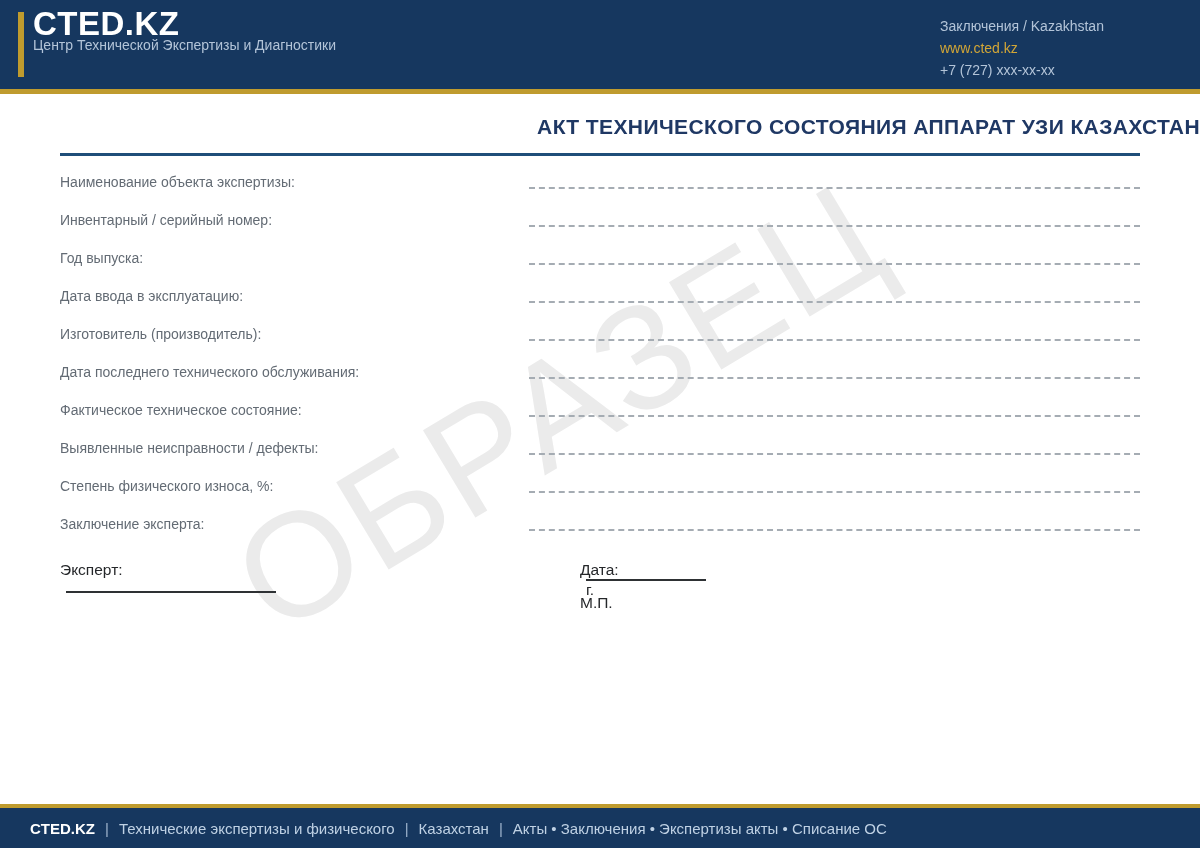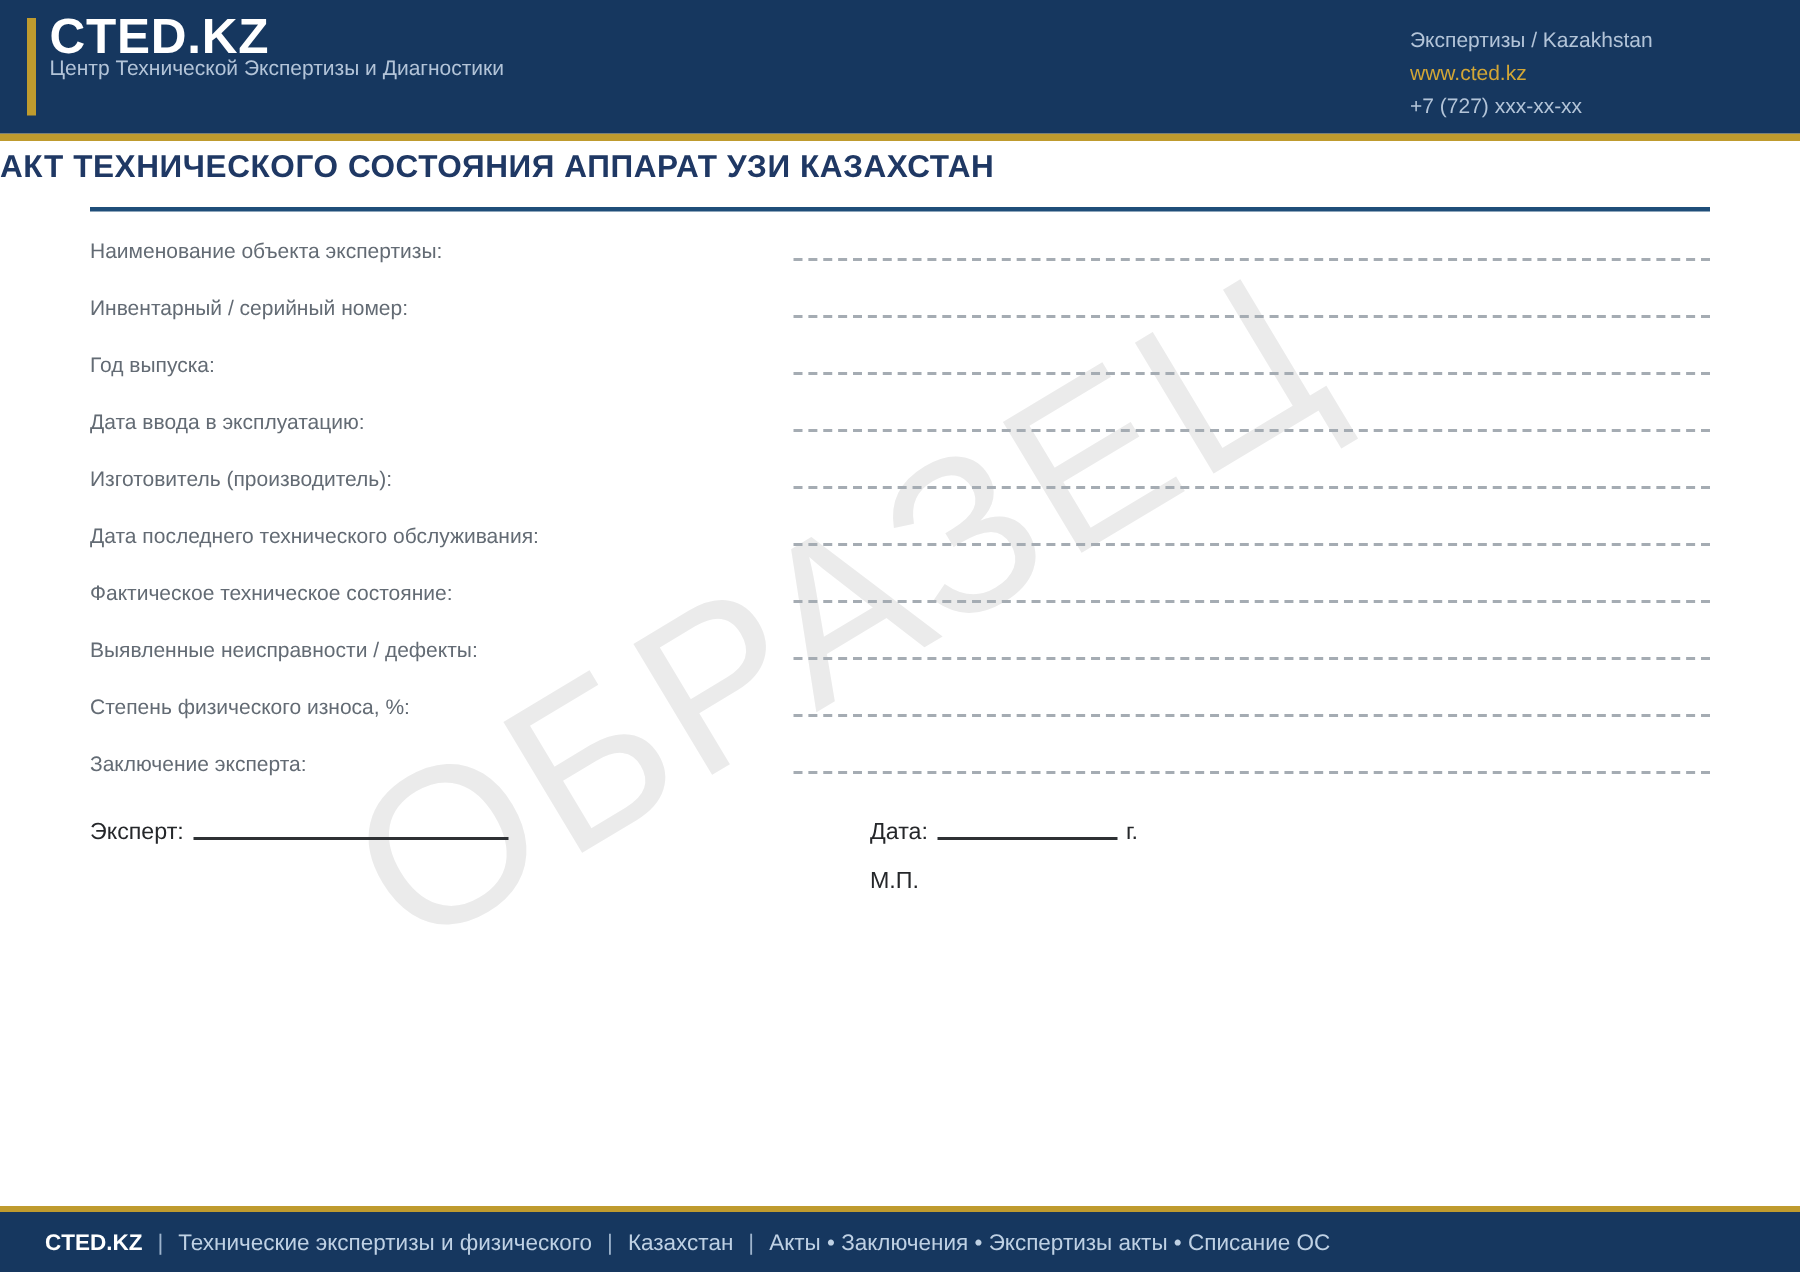--- a/index.html
+++ b/index.html
@@ -18,54 +18,54 @@
   .contact { position:absolute; left:940px; top:15px; font-size:14px; line-height:22px; color:#b3c4d8; }
   .contact .website { color:#d2a636; cursor:pointer; }
   .gold-divider { height:5px; background:#bf9b2e; }
   
   .main { position:relative; height:710px; background:#ffffff; }
   .watermark {
     position:absolute; z-index:0; left:160px; top:228px; width:800px;
     text-align:center; font-size:148px; color:#ebebeb; letter-spacing:4px;
     transform:rotate(-31deg); white-space:nowrap; user-select:none; pointer-events:none;
   }
-  .doc-title { position:relative; z-index:1; padding-top:6px; text-align:left;
+  .doc-title { position:relative; z-index:1; padding-top:21px; text-align:right;
     font-size:21px; font-weight:bold; color:#1f3864; letter-spacing:0.4px; }
   .title-rule { position:relative; z-index:1; margin:14px 60px 0; height:3px; background:#1f4e79; }
   .form { position:relative; z-index:1; margin:17px 60px 0; }
   .form-row { display:flex; align-items:flex-start; height:38px;gap:48px; }
   .form-label { flex:none; width:421px; font-size:14px; color:#636b74; padding-top:1px; }
   .form-line { flex:1; height:16px; border-bottom:2px dashed #a5acb3; }
   
   .signature { position:relative; z-index:1; display:flex; margin:8px 60px 0;
     font-size:15.5px; color:#25272a; }
   .sig-col-left { flex:none; width:520px; }
   .sig-col-right { flex:1; }
-  .sig-row { display:flex; align-items:flex-start; height:33px; }
+  .sig-row { display:flex; align-items:flex-start; height:33px;flex-direction:column; }
   .sig-line { display:inline-block; height:14px; border-bottom:2px solid #2e3134; margin-left:6px; }
   .sig-line.expert { width:210px; }
   .sig-line.position { width:198px; }
   .sig-line.date { width:120px; }
   .date-suffix { margin-left:6px; }
   
   .footer-gold { position:absolute; left:0; right:0; bottom:40px; height:4px; background:#bf9b2e; }
   .footer { position:absolute; left:0; right:0; bottom:0; height:40px; background:#16375f;
     display:flex; align-items:center; padding-left:30px; font-size:15px; color:#bfd1e4; white-space:pre; }
   .footer .f-brand { color:#ffffff; font-weight:bold; }
   .footer .f-sep { margin:0 10px; color:#9db3cc; }
 </style>
 </head>
 <body>
 
 <div class="header">
   <div class="accent-bar"></div>
   <div class="brand">CTED.KZ</div>
   <div class="subtitle">Центр Технической Экспертизы и Диагностики</div>
   <div class="contact">
-    <div>Экспертизы / Kazakhstan</div>
+    <div>Заключения / Kazakhstan</div>
     <div class="website">www.cted.kz</div>
     <div>+7 (727) xxx-xx-xx</div>
   </div>
 </div>
 <div class="gold-divider"></div>
 
 <div class="main">
   <div class="watermark">ОБРАЗЕЦ</div>
 
   <div class="doc-title">АКТ ТЕХНИЧЕСКОГО СОСТОЯНИЯ АППАРАТ УЗИ КАЗАХСТАН</div>

